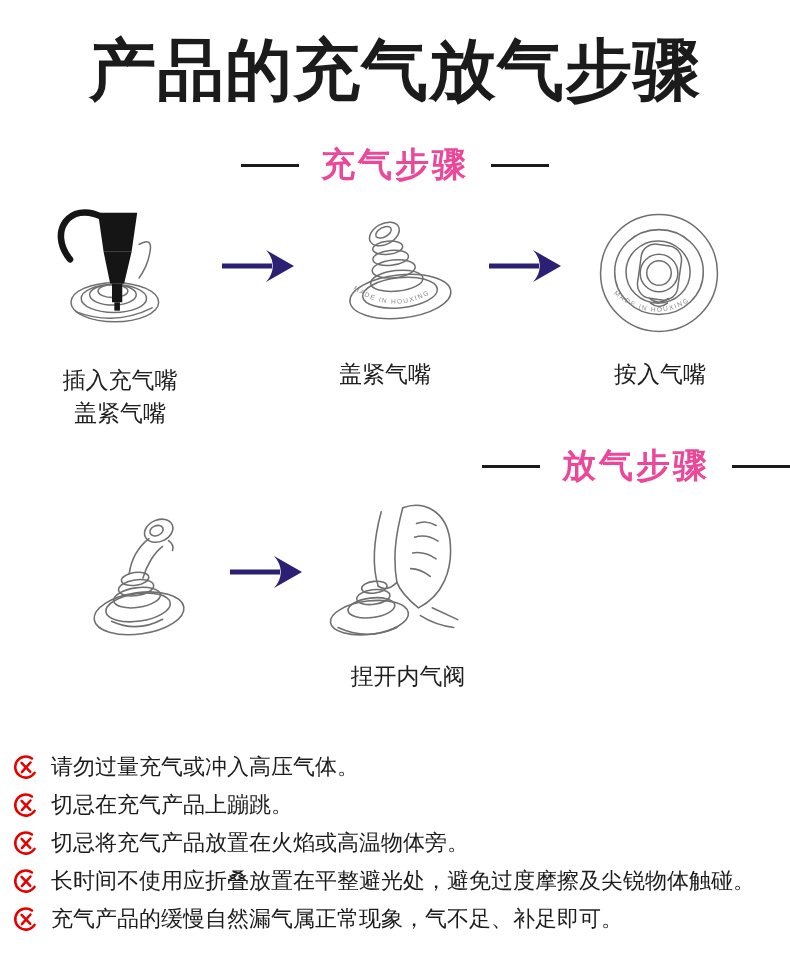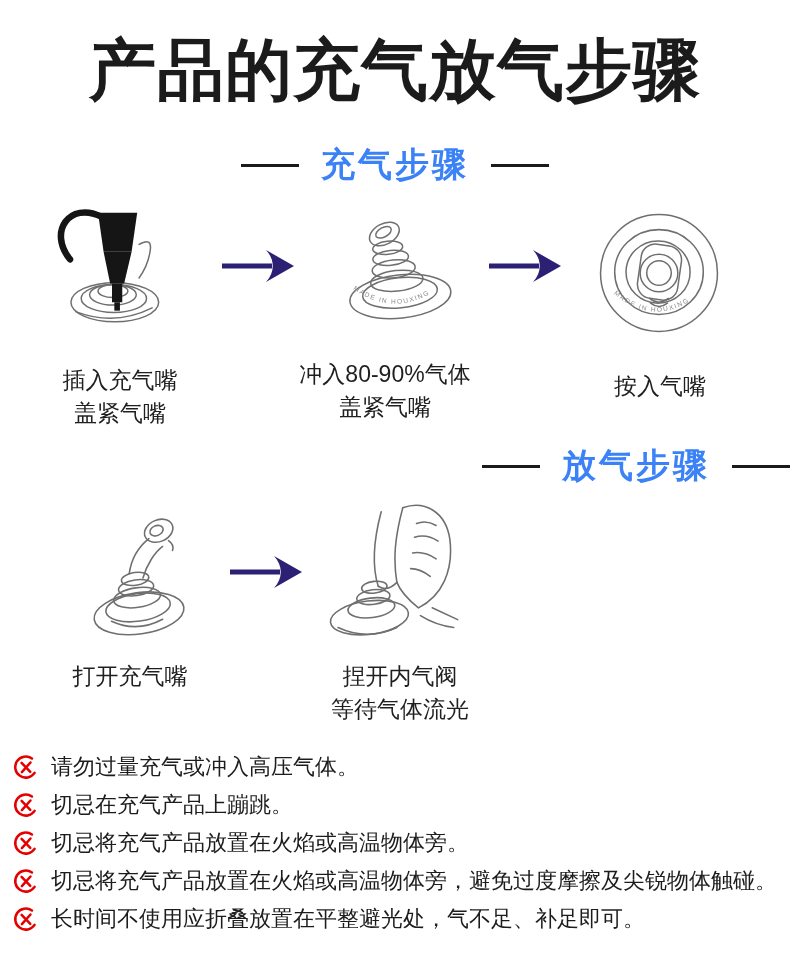--- a/index.html
+++ b/index.html
@@ -9,21 +9,21 @@
   }
   .page-title{
     position:absolute;top:26px;left:0;width:790px;text-align:center;
     font-size:67px;font-weight:900;color:#1b1b1b;letter-spacing:1px;line-height:88px;
   }
   .section-heading{
     position:absolute;left:0;width:790px;display:flex;justify-content:center;
     align-items:center;gap:22px;
   }
   .section-heading h2{
-    margin:0;font-size:34px;font-weight:700;color:#3b82f6;letter-spacing:3px;
+    margin:0;font-size:34px;font-weight:700;color:#ec4899;letter-spacing:3px;
   }
   .rule{width:58px;height:3px;background:#1a1a1a;}
   .fig{position:absolute;}
   .fig svg{display:block;width:100%;height:100%;}
   .arrow{position:absolute;width:76px;height:38px;}
   .caption{
     position:absolute;text-align:center;font-size:23px;line-height:33px;color:#1f1f1f;
   }
   .warnings{position:absolute;top:748px;left:12px;right:4px;}
   .warning-row{display:flex;align-items:center;height:38px;}
@@ -111,24 +111,23 @@
       <path id="wm3" d="M22,92 Q70,132 118,88" fill="none"></path>
       <text class="wm"><textPath href="#wm3">MADE IN HOUXING</textPath></text>
     </svg>
   </div>
 
   <div class="caption" style="left:15px;top:364px;width:210px;">
     <div>插入充气嘴</div>
     <div>盖紧气嘴</div>
   </div>
   <div class="caption" style="left:265px;top:358px;width:240px;">
-    <div>冲入80-90%气体</div>
     <div>盖紧气嘴</div>
   </div>
-  <div class="caption" style="left:555px;top:358px;width:210px;margin-top:12px;">
+  <div class="caption" style="left:555px;top:358px;width:210px;">
     <div>按入气嘴</div>
   </div>
 
   <div class="section-heading" style="top:443px;justify-content:flex-end;">
     <span class="rule"></span>
     <h2>放气步骤</h2>
     <span class="rule"></span>
   </div>
 
   <div class="fig" style="left:82px;top:503px;width:118px;height:143px;">
@@ -173,27 +172,22 @@
         <path d="M96,26 q10,-4 20,2"></path>
         <path d="M94,40 q12,-4 24,4"></path>
         <path d="M92,56 q12,-2 24,6"></path>
         <path d="M90,72 q10,0 20,8"></path>
         <path d="M100,120 q16,10 34,12"></path>
         <path d="M112,112 L138,124"></path>
       </g>
     </svg>
   </div>
 
-  <div class="caption" style="left:25px;top:660px;width:210px;">
-    <div>打开充气嘴</div>
-    <div></div>
-  </div>
-  <div class="caption" style="left:285px;top:660px;width:230px;font-family:Liberation Serif, serif;">
+  <div class="caption" style="left:293px;top:660px;width:230px;font-family:Liberation Serif, serif;">
     <div>捏开内气阀</div>
-    <div>等待气体流光</div>
   </div>
 
   <div class="warnings">
     <div class="warning-row">
       <svg class="warn-icon" viewBox="0 0 30 30">
         <path d="M21.4,5.9 A11.3,11.3 0 1 0 24.2,21.3" fill="none" stroke="#e50000" stroke-width="2.7" stroke-linecap="round"></path>
         <path d="M10.3,10.6 L19.6,20.2 M19.8,10.2 L10.6,20.4" fill="none" stroke="#e50000" stroke-width="2.7" stroke-linecap="round"></path>
       </svg>
       <span class="warn-text">请勿过量充气或冲入高压气体。</span>
     </div>
@@ -209,24 +203,24 @@
         <path d="M21.4,5.9 A11.3,11.3 0 1 0 24.2,21.3" fill="none" stroke="#e50000" stroke-width="2.7" stroke-linecap="round"></path>
         <path d="M10.3,10.6 L19.6,20.2 M19.8,10.2 L10.6,20.4" fill="none" stroke="#e50000" stroke-width="2.7" stroke-linecap="round"></path>
       </svg>
       <span class="warn-text">切忌将充气产品放置在火焰或高温物体旁。</span>
     </div>
     <div class="warning-row">
       <svg class="warn-icon" viewBox="0 0 30 30">
         <path d="M21.4,5.9 A11.3,11.3 0 1 0 24.2,21.3" fill="none" stroke="#e50000" stroke-width="2.7" stroke-linecap="round"></path>
         <path d="M10.3,10.6 L19.6,20.2 M19.8,10.2 L10.6,20.4" fill="none" stroke="#e50000" stroke-width="2.7" stroke-linecap="round"></path>
       </svg>
-      <span class="warn-text">切忌将充气产品放置在火焰或高温物体旁，避免过度摩擦及尖锐物体触碰。</span>
-    </div>
-    <div class="warning-row">
-      <svg class="warn-icon" viewBox="0 0 30 30">
-        <path d="M21.4,5.9 A11.3,11.3 0 1 0 24.2,21.3" fill="none" stroke="#e50000" stroke-width="2.7" stroke-linecap="round"></path>
-        <path d="M10.3,10.6 L19.6,20.2 M19.8,10.2 L10.6,20.4" fill="none" stroke="#e50000" stroke-width="2.7" stroke-linecap="round"></path>
-      </svg>
-      <span class="warn-text">长时间不使用应折叠放置在平整避光处，气不足、补足即可。</span>
+      <span class="warn-text">长时间不使用应折叠放置在平整避光处，避免过度摩擦及尖锐物体触碰。</span>
+    </div>
+    <div class="warning-row">
+      <svg class="warn-icon" viewBox="0 0 30 30">
+        <path d="M21.4,5.9 A11.3,11.3 0 1 0 24.2,21.3" fill="none" stroke="#e50000" stroke-width="2.7" stroke-linecap="round"></path>
+        <path d="M10.3,10.6 L19.6,20.2 M19.8,10.2 L10.6,20.4" fill="none" stroke="#e50000" stroke-width="2.7" stroke-linecap="round"></path>
+      </svg>
+      <span class="warn-text">充气产品的缓慢自然漏气属正常现象，气不足、补足即可。</span>
     </div>
   </div>
 
 </div>
 
 </body></html>

